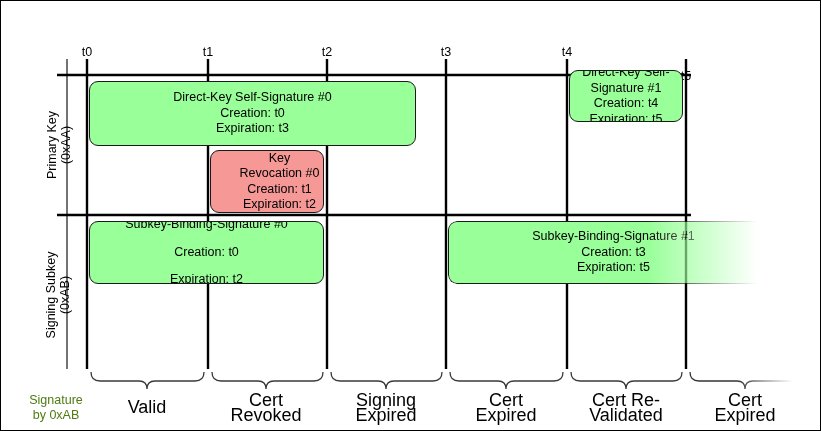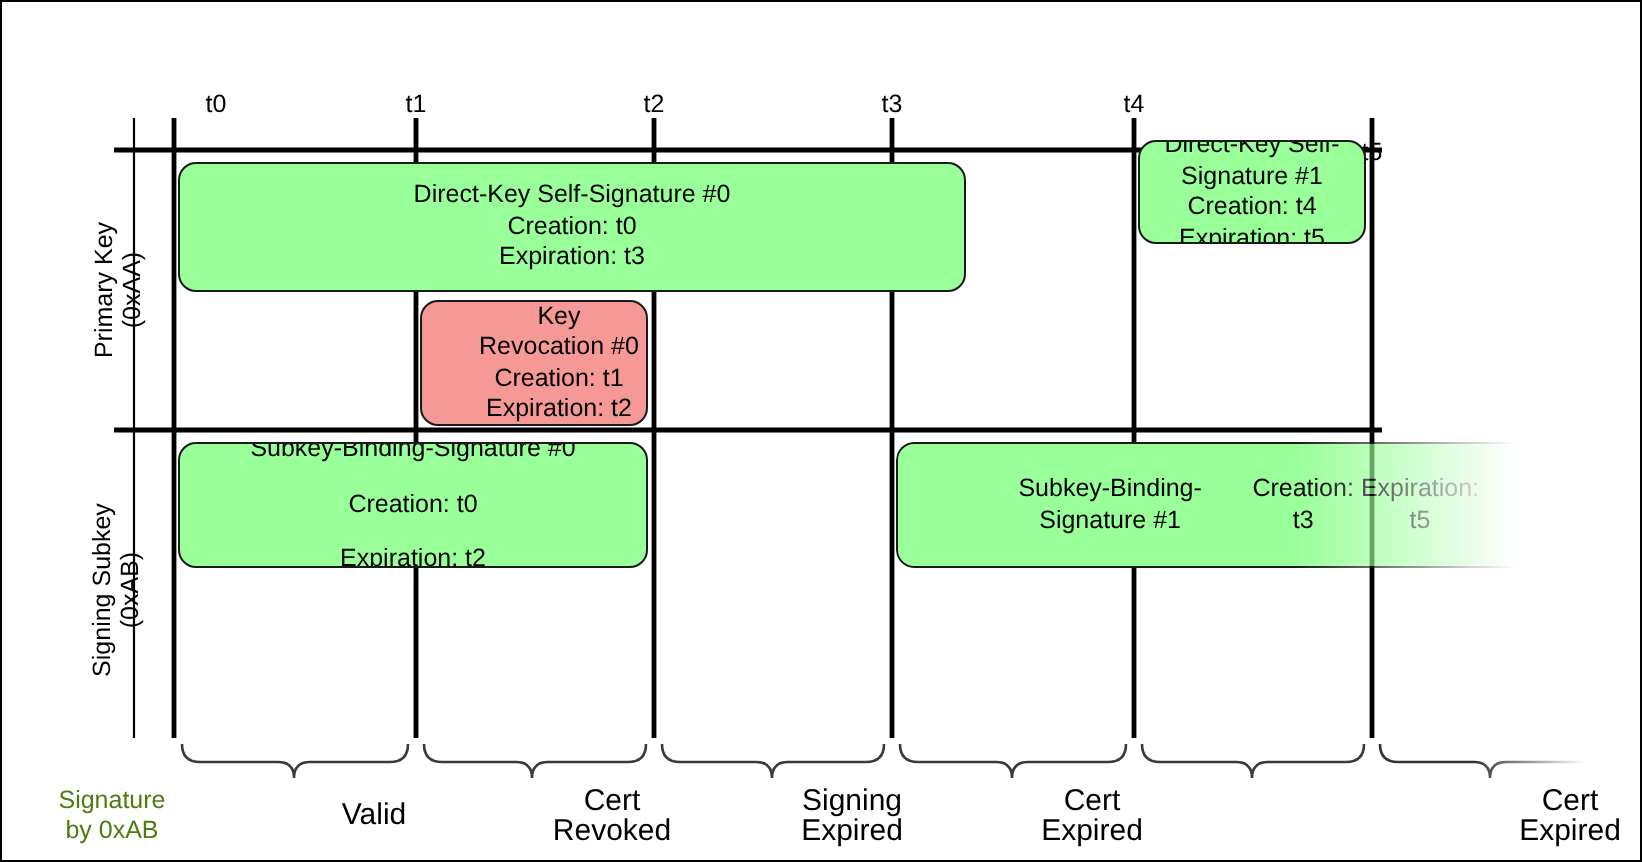--- a/index.html
+++ b/index.html
@@ -74,27 +74,26 @@
   .legend-title {
     position: absolute;
     font-size: 12.5px;
     line-height: 15px;
     color: #4d7c0f;
     text-align: center;
   }
   .legend-title span { display: block; }
   .phase-label {
     position: absolute;
-    font-size: 15px;
+    font-size: 18px;
     line-height: 15px;
     color: #000000;
     text-align: center;
     transform: translateX(-50%);
     white-space: nowrap;
-    margin-left: 40px;
   }
   .phase-label span { display: block; }
 </style>
 </head>
 <body>
 
 <div id="diagram">
 
   <svg class="svg-layer" viewBox="0 0 821 431" xmlns="http://www.w3.org/2000/svg">
     <defs>
@@ -133,37 +132,37 @@
     <g fill="none" stroke="#3a3a3a" stroke-width="1.3">
       <path d="M 90 371 q 0 9 9 9 L 138 380 q 8 0 8 8 q 0 -8 8 -8 L 194 380 q 9 0 9 -9"></path>
       <path d="M 211 371 q 0 9 9 9 L 257 380 q 8 0 8 8 q 0 -8 8 -8 L 313 380 q 9 0 9 -9"></path>
       <path d="M 330 371 q 0 9 9 9 L 377 380 q 8 0 8 8 q 0 -8 8 -8 L 432 380 q 9 0 9 -9"></path>
       <path d="M 449 371 q 0 9 9 9 L 497 380 q 8 0 8 8 q 0 -8 8 -8 L 553 380 q 9 0 9 -9"></path>
       <path d="M 570 371 q 0 9 9 9 L 617 380 q 8 0 8 8 q 0 -8 8 -8 L 672 380 q 9 0 9 -9"></path>
       <path d="M 689 371 q 0 9 9 9 L 736 380 q 8 0 8 8 q 0 -8 8 -8 L 792 380" stroke="url(#fadeRightThin)"></path>
     </g>
   </svg>
 
-  <div class="tick-label" style="left:86px;  top:44px;margin-left:21px;">t0</div>
+  <div class="tick-label" style="left:86px;  top:44px;">t0</div>
   <div class="tick-label" style="left:207px; top:44px;">t1</div>
   <div class="tick-label" style="left:326px; top:44px;">t2</div>
   <div class="tick-label" style="left:445px; top:44px;">t3</div>
   <div class="tick-label" style="left:566px; top:44px;">t4</div>
   <div class="tick-label" style="left:685px; top:44px;margin-top:24px;">t5</div>
 
   <div class="row-label" style="left:18px; top:130px; width:80px; transform: rotate(-90deg);">
     <span>Primary Key</span>
     <span>(0xAA)</span>
   </div>
   <div class="row-label" style="left:2px; top:280px; width:110px; transform: rotate(-90deg);">
     <span>Signing Subkey</span>
     <span>(0xAB)</span>
   </div>
 
-  <div class="sig-box green" style="left:88px; top:80px; width:394px; height:65px;">
+  <div class="sig-box green" style="left:88px; top:80px; width:327px; height:65px;">
     <span class="line">Direct-Key Self-Signature #0</span>
     <span class="line">Creation: t0</span>
     <span class="line">Expiration: t3</span>
   </div>
 
   <div class="sig-box red" style="left:209px; top:149px; width:114px; height:63px;">
     <span class="line">Key Revocation #0</span>
     <span class="line">Creation: t1</span>
     <span class="line">Expiration: t2</span>
   </div>
@@ -175,21 +174,21 @@
     <span class="line">Expiration: t5</span>
   </div>
 
   <div class="sig-box green" style="left:88px; top:220px; width:235px; height:63px;gap:12px;">
     <span class="line">Subkey-Binding-Signature #0</span>
     <span class="line">Creation: t0</span>
     <span class="line">Expiration: t2</span>
   </div>
 
   <div class="sig-box green fade" style="left:447px; top:220px; width:330px; height:63px;">
-    <div style="width:255px; display:flex; align-items:center;">
+    <div style="width:255px; display:flex; flex-direction:column; align-items:center;">
       <span class="line">Subkey-Binding-Signature #1</span>
       <span class="line">Creation: t3</span>
       <span class="line">Expiration: t5</span>
     </div>
   </div>
 
   <div class="legend-title" style="left:12px; top:392px; width:86px;">
     <span>Signature</span>
     <span>by 0xAB</span>
   </div>
@@ -202,18 +201,22 @@
     <span>Revoked</span>
   </div>
   <div class="phase-label" style="left:385px; top:392px;">
     <span>Signing</span>
     <span>Expired</span>
   </div>
   <div class="phase-label" style="left:505px; top:392px;">
     <span>Cert</span>
     <span>Expired</span>
   </div>
+  <div class="phase-label" style="left:625px; top:392px;">
+    <span>Cert Re-</span>
+    <span>Validated</span>
+  </div>
   <div class="phase-label" style="left:744px; top:392px;">
     <span>Cert</span>
     <span>Expired</span>
   </div>
 
 </div>
 
 </body></html>

